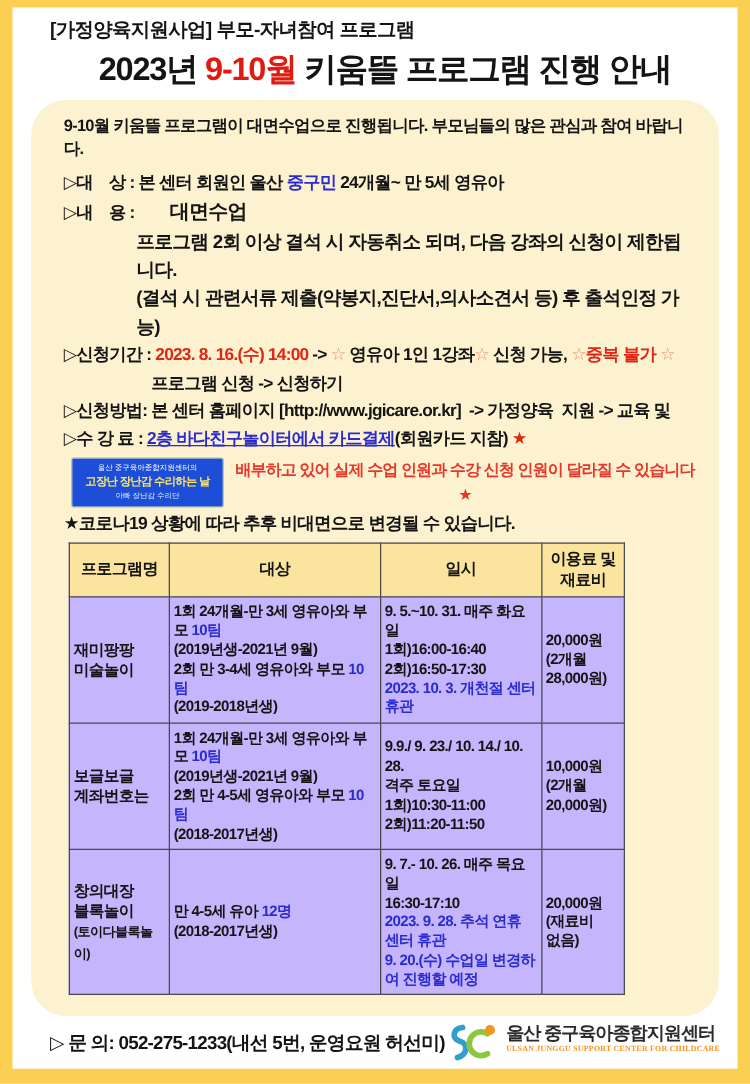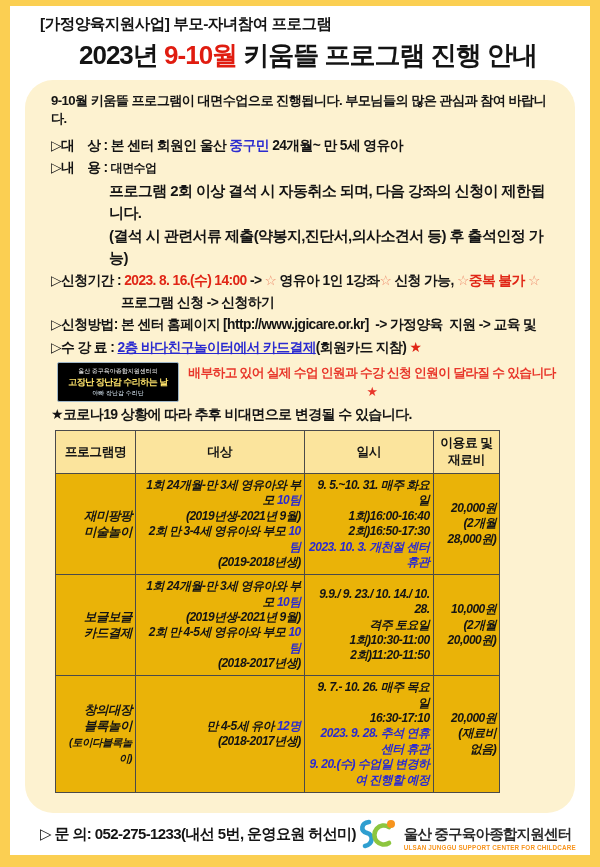--- a/index.html
+++ b/index.html
@@ -21,49 +21,49 @@
   .title .hl { color:#e01c10; }
   .panel {
     flex:1; margin:7px 15px 4px 15px;
     background:#fdf2d0; border-radius:28px;
     padding:12px 18px 6px 26px;
     overflow:hidden;
   }
   .intro { font-size:13.2px; font-weight:700; letter-spacing:-0.6px; margin-bottom:7px; }
   .dline { font-size:13.8px; font-weight:700; letter-spacing:-0.6px; line-height:1.62; white-space:pre-wrap; }
   .dline .lbl { font-weight:800; }
-  .big { font-size:12px; }
+  .big { font-size:16px;margin-left:25px; }
   .sub-indent { margin-left:58px; font-size:15px; line-height:1.5; }
   .m-indent { margin-left:70px; }
   .c-red { color:#e02515; }
   .c-blue { color:#2b2bd0; }
   .c-small { font-size:10.5px; }
   .star-o { color:#ef8f70; }
   .link { color:#2b2bd0; text-decoration:underline; cursor:pointer; }
   .repair-row { display:flex; align-items:center; gap:8px; margin:3px 0 2px 6px; }
   .badge {
-    width:122px; height:40px; background:#000000; border:1px solid #9fb6c8;
+    width:122px; height:40px; background:#1d4ed8; border:1px solid #9fb6c8;
     border-radius:2px; flex:0 0 auto; color:#fff; text-align:center;
     display:flex; flex-direction:column; justify-content:center; overflow:hidden;
   }
   .badge .b1 { font-size:6px; }
   .badge .b2 { font-size:9px; font-weight:800; color:#ffe46b; letter-spacing:-0.5px; }
   .badge .b3 { font-size:6px; color:#dfeefb; }
   .repair-text { color:#e8362a; font-size:12.8px; font-weight:700; letter-spacing:-0.7px; line-height:1.5; text-align:center; flex:1; }
   .corona { font-size:14px; font-weight:800; letter-spacing:-0.6px; margin:4px 0 6px 0; }
-  table { border-collapse:collapse; background:#eab308; }
+  table { border-collapse:collapse; background:#c4b5fd; }
   .ptable { width:88%; margin-left:4px; }
   th, td { border:1.2px solid #4a4a4a; }
   th { background:#fbe49d; font-size:12.8px; font-weight:800; letter-spacing:-0.5px; padding:4px 2px; }
-  .ptable td { font-size:12px; letter-spacing:-0.5px; line-height:1.28; padding:4px 3px; text-align:right; vertical-align:middle; font-weight:600;font-style:italic; }
+  .ptable td { font-size:12px; letter-spacing:-0.5px; line-height:1.28; padding:4px 3px; text-align:left; vertical-align:middle; font-weight:600; }
   .ptable td.name-cell { font-weight:800; font-size:12.5px; }
   .tl { white-space:pre-wrap; }
   .footer { display:flex; align-items:center; justify-content:space-between; padding:2px 14px 6px 30px; height:38px; }
   .inquiry { font-size:15px; font-weight:800; letter-spacing:-0.6px; }
-  .logo { display:flex; align-items:flex-end; gap:5px; }
+  .logo { display:flex; align-items:flex-start; gap:5px;font-family:Liberation Serif, serif; }
   .logo-txt .ln { font-size:14.5px; font-weight:800; letter-spacing:-0.8px; color:#2b2b2b; }
   .logo-txt .ls { font-size:6.3px; color:#f7941d; font-weight:700; letter-spacing:0.2px; }
 </style>
 </head>
 <body>
 
 <div class="page">
 
   <div class="header">
     <div class="supertitle">[가정양육지원사업] 부모-자녀참여 프로그램</div>
@@ -144,21 +144,21 @@
             </td>
             <td class="">
               <div class="tl"><span>20,000원</span></div>
               <div class="tl"><span>(2개월</span></div>
               <div class="tl"><span>28,000원)</span></div>
             </td>
           </tr>
           <tr>
             <td class="name-cell">
               <div class="tl"><span>보글보글</span></div>
-              <div class="tl"><span>카드결제</span></div>
+              <div class="tl"><span>계좌번호는</span></div>
             </td>
             <td class="">
               <div class="tl"><span>1회 24개월-만 3세 영유아와 부모 </span><span class="c-blue">10팀</span></div>
               <div class="tl"><span>(2019년생-2021년 9월)</span></div>
               <div class="tl"><span>2회 만 4-5세 영유아와 부모 </span><span class="c-blue">10팀</span></div>
               <div class="tl"><span>(2018-2017년생)</span></div>
             </td>
             <td class="">
               <div class="tl"><span>9.9./ 9. 23./ 10. 14./ 10. 28.</span></div>
               <div class="tl"><span>격주 토요일</span></div>

